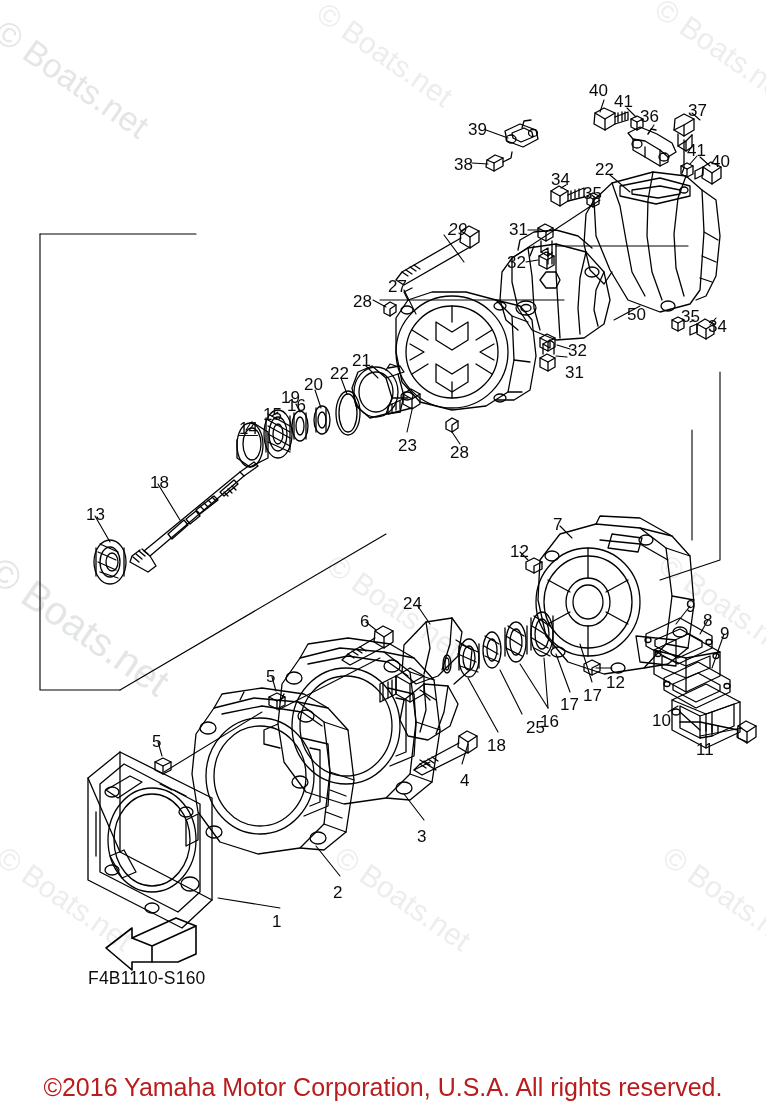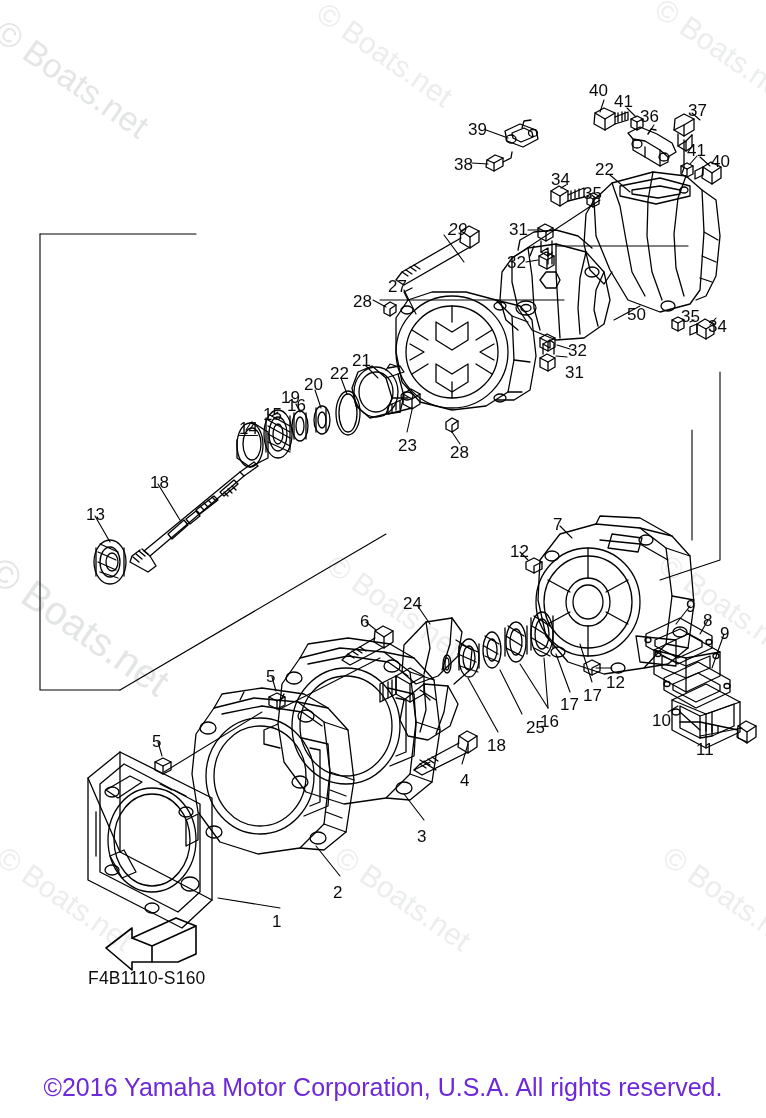--- a/index.html
+++ b/index.html
@@ -57,21 +57,21 @@
     color: #0d0d0d;
     white-space: nowrap;
   }
   #footer {
     position: absolute;
     left: 0;
     top: 1073px;
     width: 766px;
     text-align: center;
     font-size: 25px;
-    color: #6d28d9;
+    color: #b91c1c;
     white-space: nowrap;
   }
 </style>
 </head>
 <body>
 
 <div id="page">
 
   <div id="diagram-area">
 

